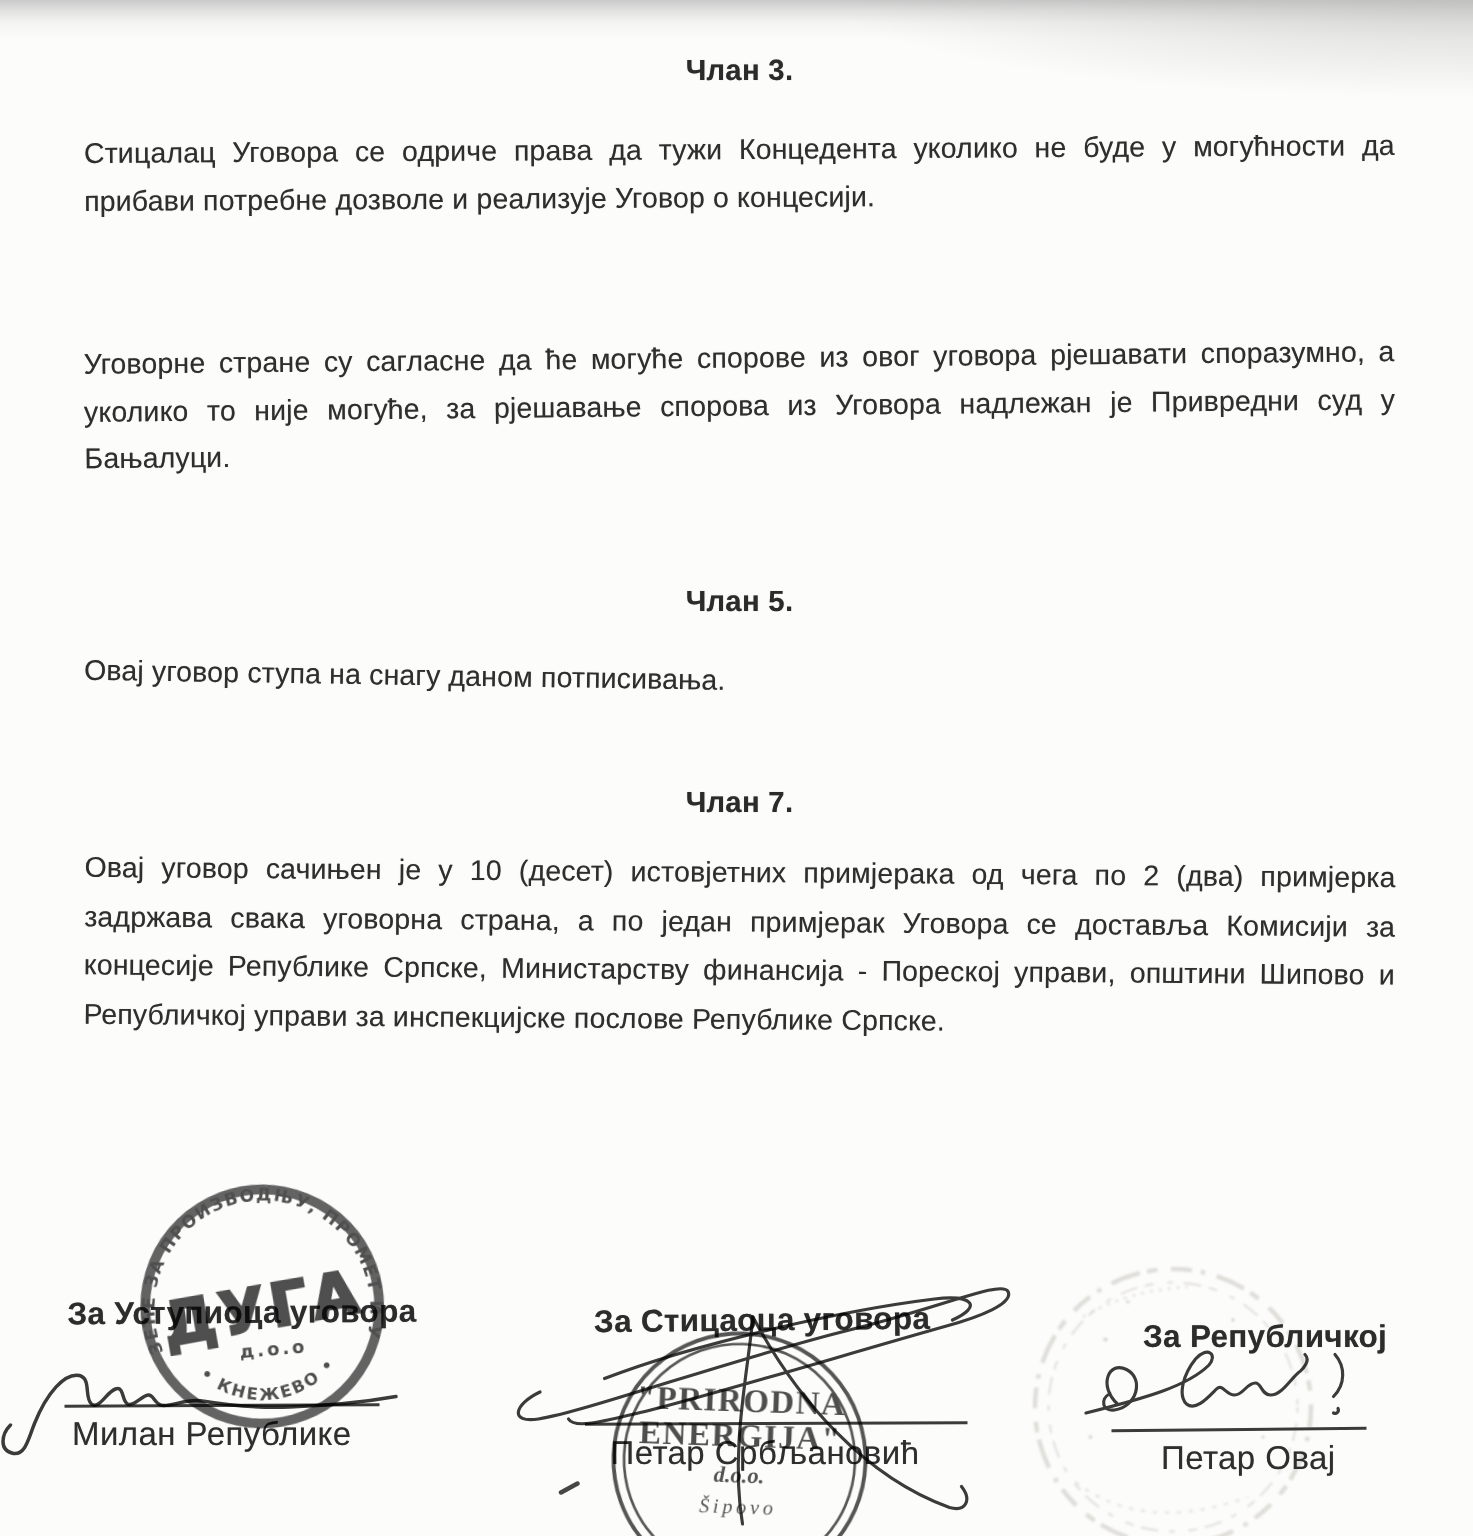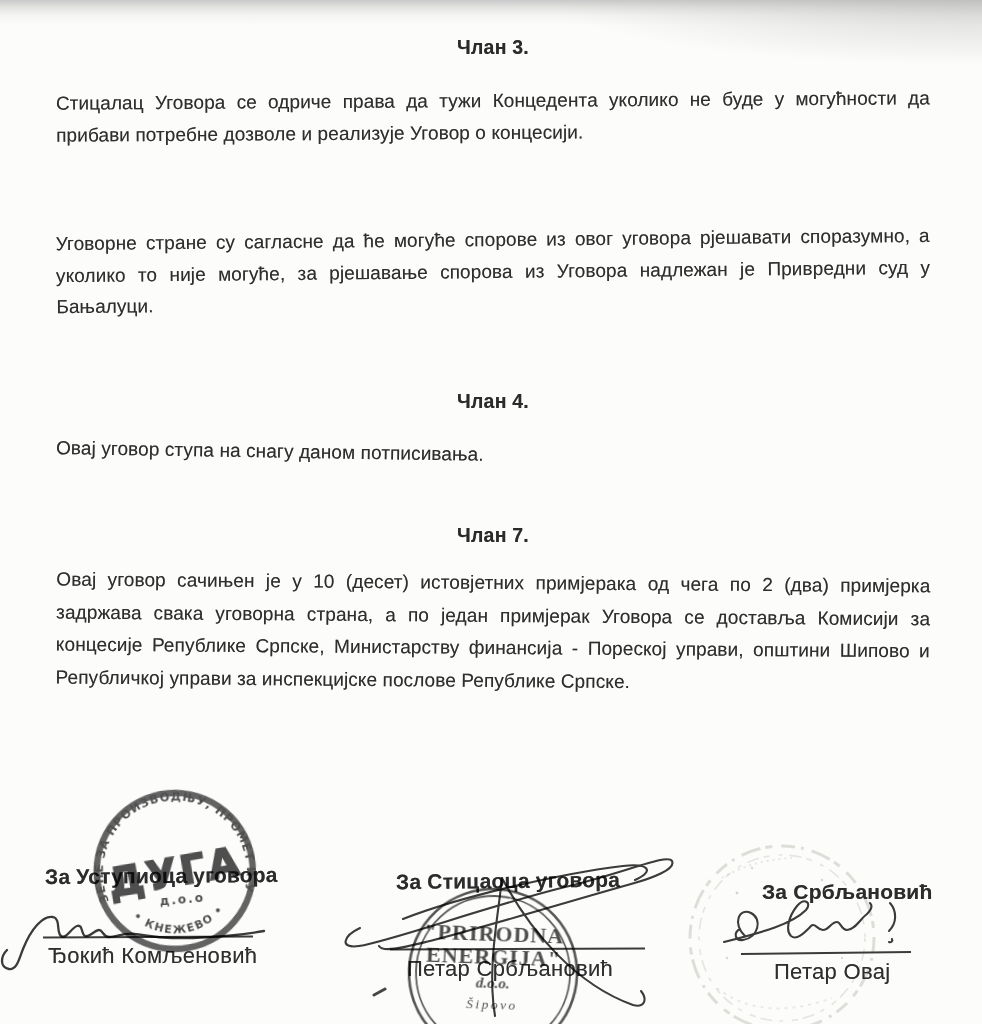--- a/index.html
+++ b/index.html
@@ -57,34 +57,34 @@
   <section class="article" id="article-3" style="top:36px">
     <h2 class="article-heading">Члан 3.</h2>
     <p class="article-body r-a">Стицалац Уговора се одриче права да тужи Концедента уколико не буде у могућности да прибави потребне дозволе и реализује Уговор о концесији.</p>
   </section>
 
   <section class="article" id="article-4" style="top:198px">
     <p class="article-body r-b">Уговорне стране су сагласне да ће могуће спорове из овог уговора рјешавати споразумно, а уколико то није могуће, за рјешавање спорова из Уговора надлежан је Привредни суд у Бањалуци.</p>
   </section>
 
   <section class="article" id="article-5" style="top:390px">
-    <h2 class="article-heading">Члан 4.</h2>
+    <h2 class="article-heading">Члан 5.</h2>
     <p class="article-body r-c">Овај уговор ступа на снагу даном потписивања.</p>
   </section>
 
   <section class="article" id="article-6" style="top:524px">
     <h2 class="article-heading">Члан 7.</h2>
     <p class="article-body r-d">Овај уговор сачињен је у 10 (десет) истовјетних примјерака од чега по 2 (два) примјерка задржава свака уговорна страна, а по један примјерак Уговора се доставља Комисији за концесије Републике Српске,  Министарству финансија - Пореској управи, општини Шипово и Републичкој управи за инспекцијске послове Републике Српске.</p>
   </section>
 
   <div class="sig-label" style="left:45px;top:864px;transform:rotate(-0.5deg)">За Уступиоца уговора</div>
 
   <div class="sig-line" style="left:43px;top:936px;width:210px;transform:rotate(-0.3deg)"></div>
 
-  <div class="sig-name" style="left:48px;top:943px">Ђокић Комљеновић</div>
+  <div class="sig-name" style="left:48px;top:943px">Милан Републике</div>
 
   <svg class="ink" style="left:0;top:893px" width="270" height="85" viewBox="0 0 270 85">
     <path d="M7,57 C1,63 -1,74 9,76 C17,77 19,66 23,56 C31,36 43,22 53,24 C61,26 56,39 61,43 C66,47 71,35 77,33 C83,31 81,41 85,43 C89,45 95,37 99,37 C103,37 103,44 109,44 C117,44 125,39 135,41 C147,43 168,46 193,45 C220,44 247,41 264,38" fill="none" stroke="#3b3b3b" stroke-width="2.3" stroke-linecap="round"></path>
   </svg>
 
   <svg class="stamp stamp-duga" style="left:86px;top:786px" width="178" height="174" viewBox="0 0 178 174">
     <defs>
       <filter id="sm1">
           <feGaussianBlur stdDeviation="0.5"></feGaussianBlur>
         </filter>
@@ -151,21 +151,21 @@
       <path d="M40,40 Q70,22 110,20" stroke="#d4d1cc" stroke-width="2" stroke-dasharray="2 4" opacity="0.6"></path>
       <path d="M35,150 Q80,185 150,160" stroke="#d7d4cf" stroke-width="2" stroke-dasharray="3 5" opacity="0.55"></path>
       <circle cx="55" cy="55" r="1.4" fill="#d0cdc7"></circle>
       <circle cx="140" cy="42" r="1.2" fill="#d0cdc7"></circle>
       <circle cx="70" cy="30" r="1.2" fill="#d4d1cc"></circle>
       <circle cx="45" cy="120" r="1.3" fill="#d4d1cc"></circle>
       <circle cx="160" cy="120" r="1.2" fill="#d7d4cf"></circle>
     </g>
   </svg>
 
-  <div class="sig-label" style="left:762px;top:880px">За Србљановић</div>
+  <div class="sig-label" style="left:762px;top:880px">За Републичкој</div>
 
   <div class="sig-line" style="left:741px;top:952px;width:170px;border-top-width:2.5px;transform:rotate(-0.6deg)"></div>
 
   <div class="sig-name" style="left:774px;top:959px">Петар Овај</div>
 
   <svg class="ink" style="left:712px;top:893px" width="210" height="72" viewBox="0 0 210 72">
     <g fill="none" stroke="#3b3b3b" stroke-width="2.1" stroke-linecap="round">
       <path d="M33,43 C20,31 27,14 39,20 C51,26 46,45 31,47 C23,48 21,40 28,36"></path>
       <path d="M12,49 C52,39 80,31 94,17 C100,10 93,4 85,13 C77,23 73,37 79,43 C85,48 93,39 99,33 C103,29 105,37 111,37 C117,37 119,29 125,29 C129,29 129,37 135,37 C143,37 149,25 155,21 C159,17 161,13 158,10"></path>
       <path d="M178,10 C185,18 185,30 177,38"></path>

